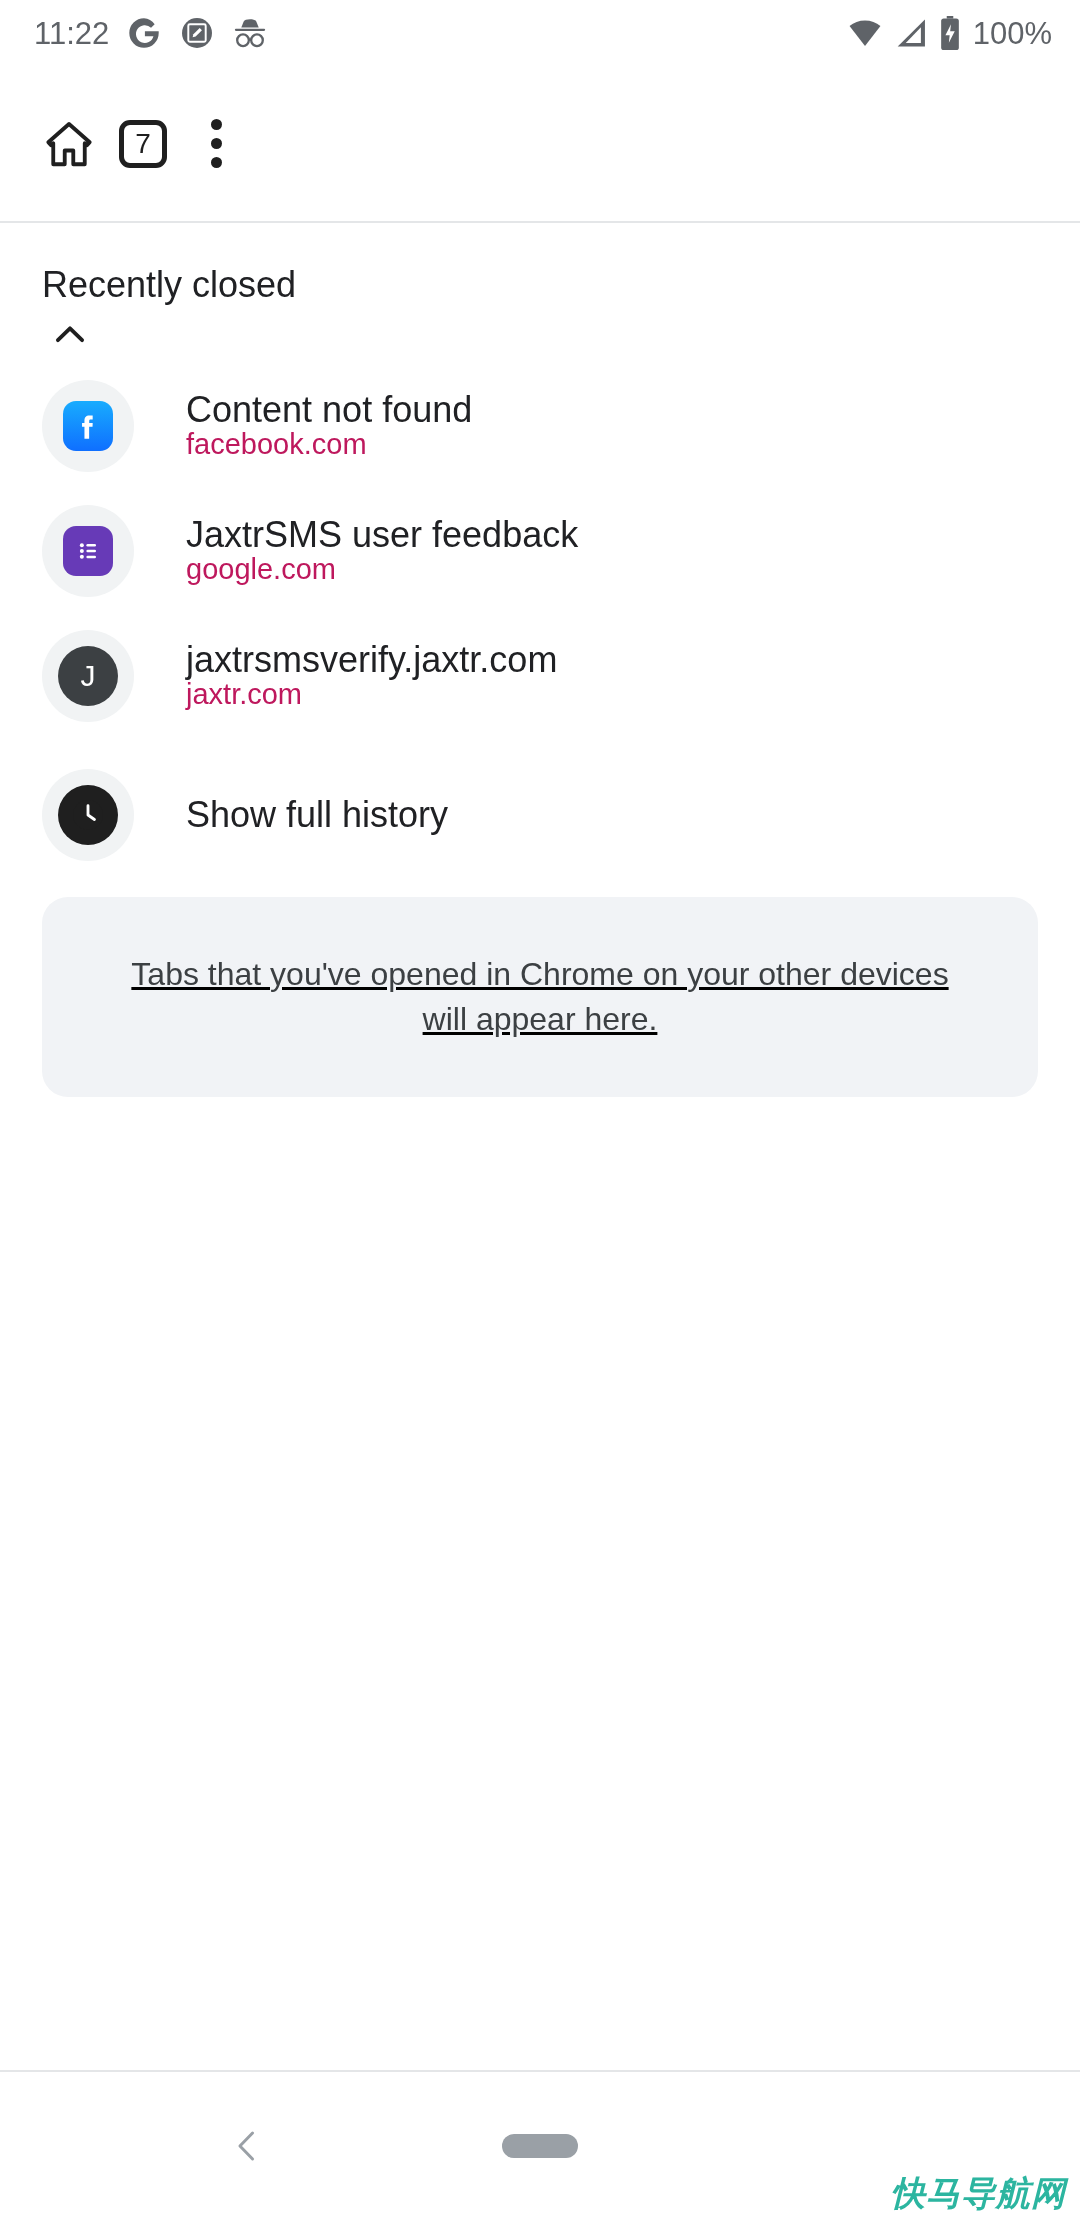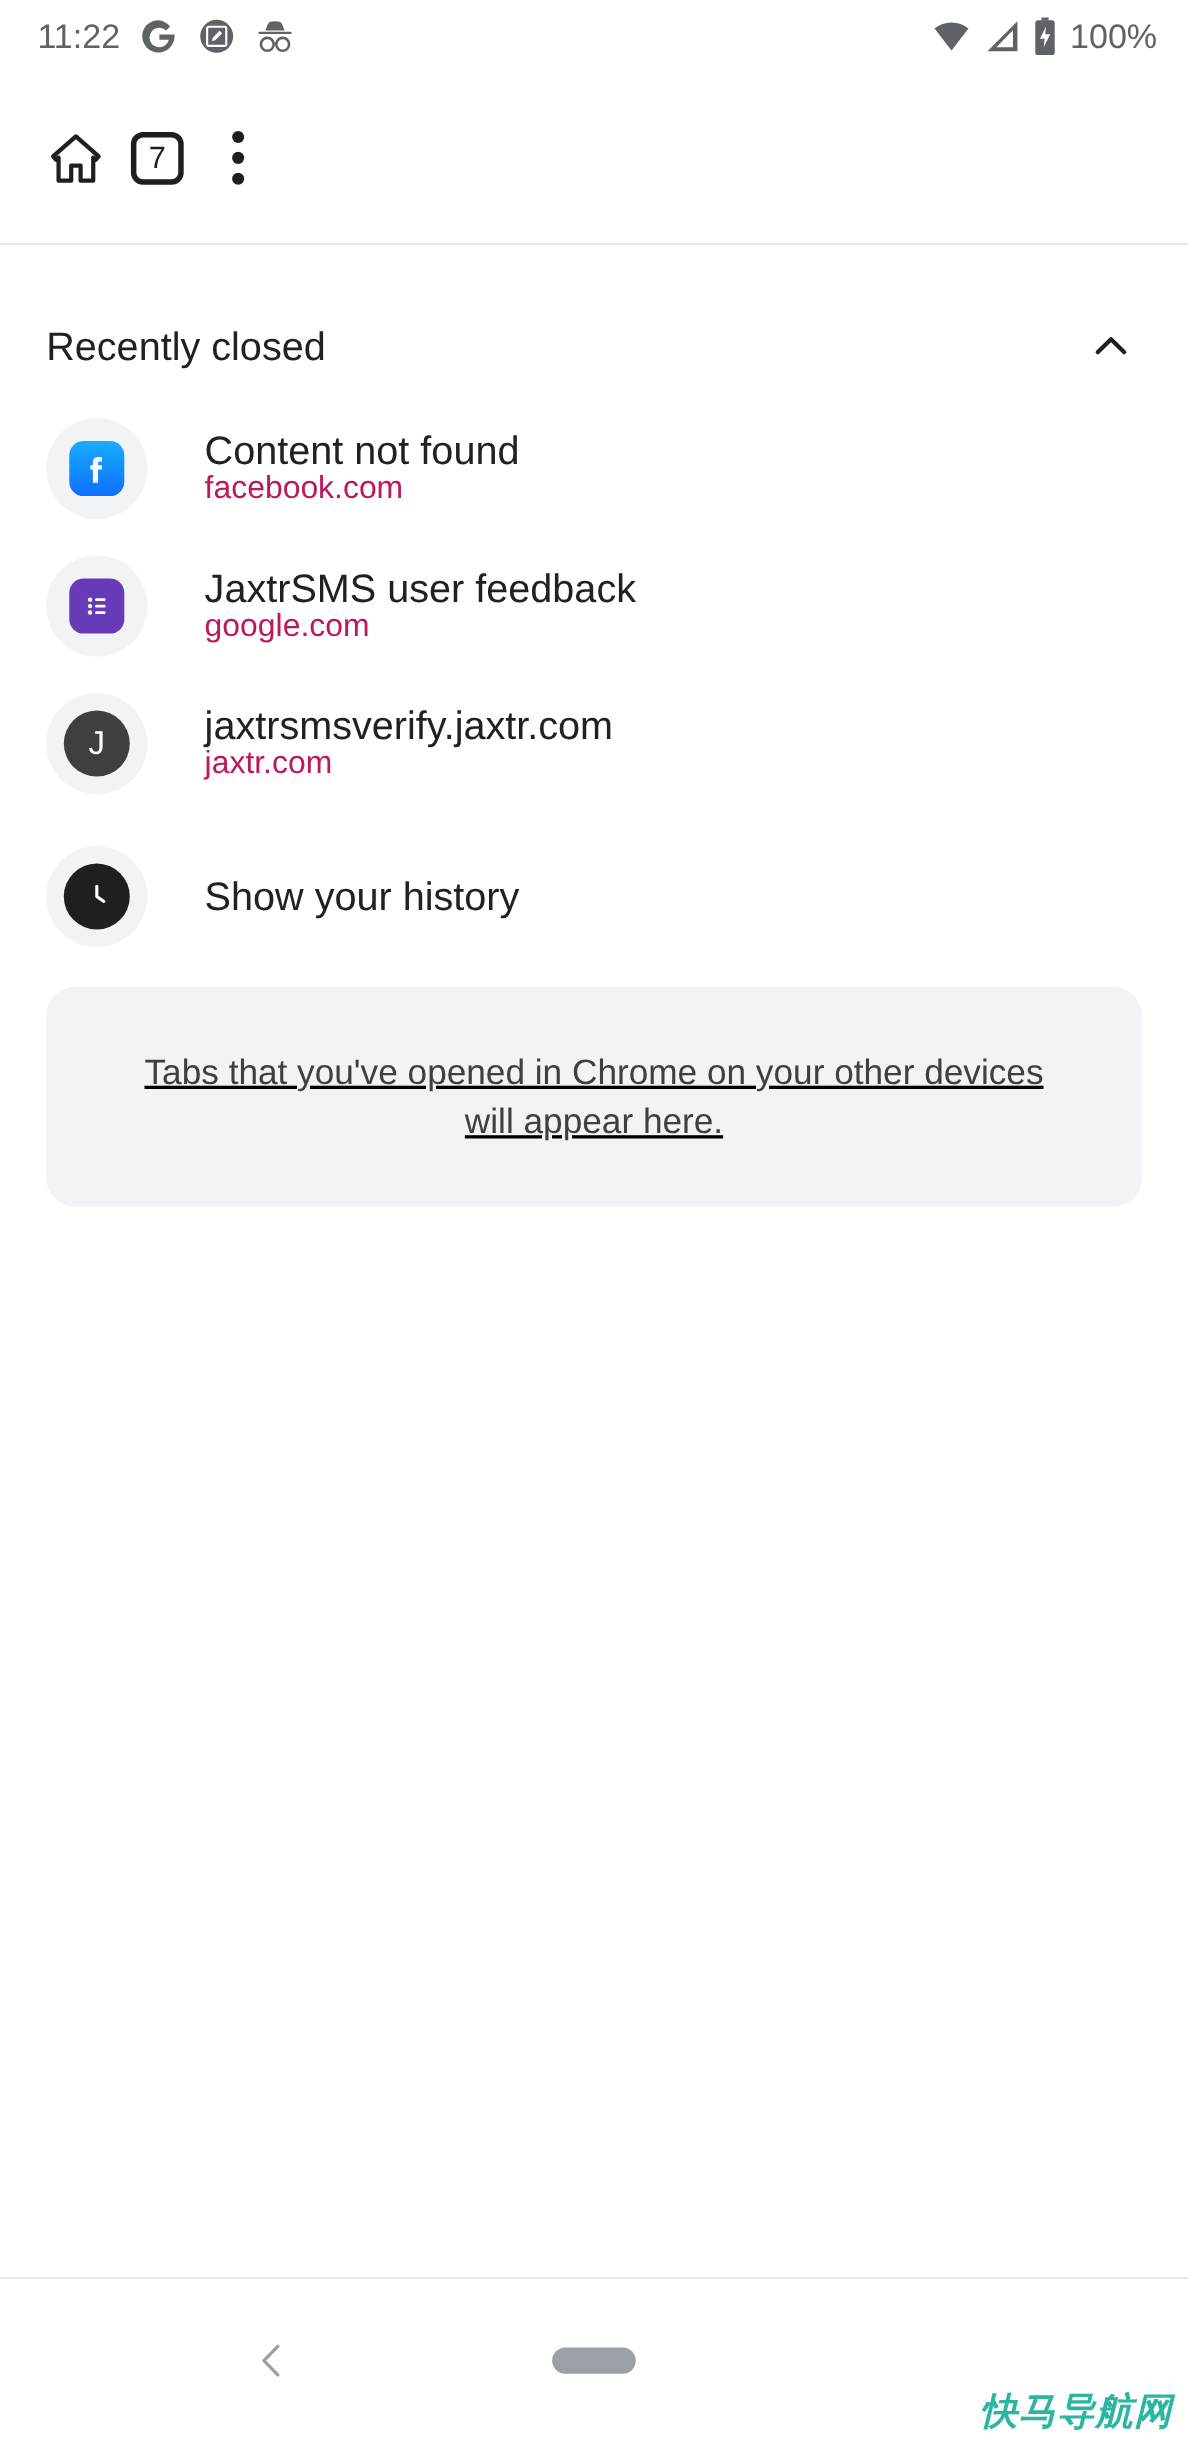--- a/index.html
+++ b/index.html
@@ -134,23 +134,24 @@
   
   .content {
     flex: 1 1 auto;
     position: relative;
     overflow: hidden;
     background: #ffffff;
   }
 
   .section-header {
     display: flex;
-    align-items: center;
+    align-items: flex-start;
     padding: 0 42px 0 42px;
     height: 96px;
+    flex-direction: column;
   }
   .section-title {
     font-size: 36px;
     color: #202124;
     font-weight: 400;
     line-height: 1;
     flex: 1 1 auto;
   }
   .chevron-btn {
     width: 56px; height: 56px;
@@ -434,21 +435,21 @@
     <div class="list-row" style="margin-top:14px;">
       <div class="row-icon-wrap">
         <div class="fav-clock">
           <svg width="36" height="36" viewBox="0 0 24 24">
             <circle cx="12" cy="12" r="10" fill="#1f1f1f"></circle>
             <path d="M12 5.8V12l4.3 3.0" fill="none" stroke="#ffffff" stroke-width="1.9" stroke-linecap="round" stroke-linejoin="round"></path>
           </svg>
         </div>
       </div>
       <div class="row-text">
-        <div class="row-title-only">Show your history</div>
+        <div class="row-title-only">Show full history</div>
       </div>
     </div>
 
 
     <div class="empty-card">
       <div class="empty-text">Tabs that you've opened in Chrome on your other devices will appear here.</div>
     </div>
 
   </div>
 

